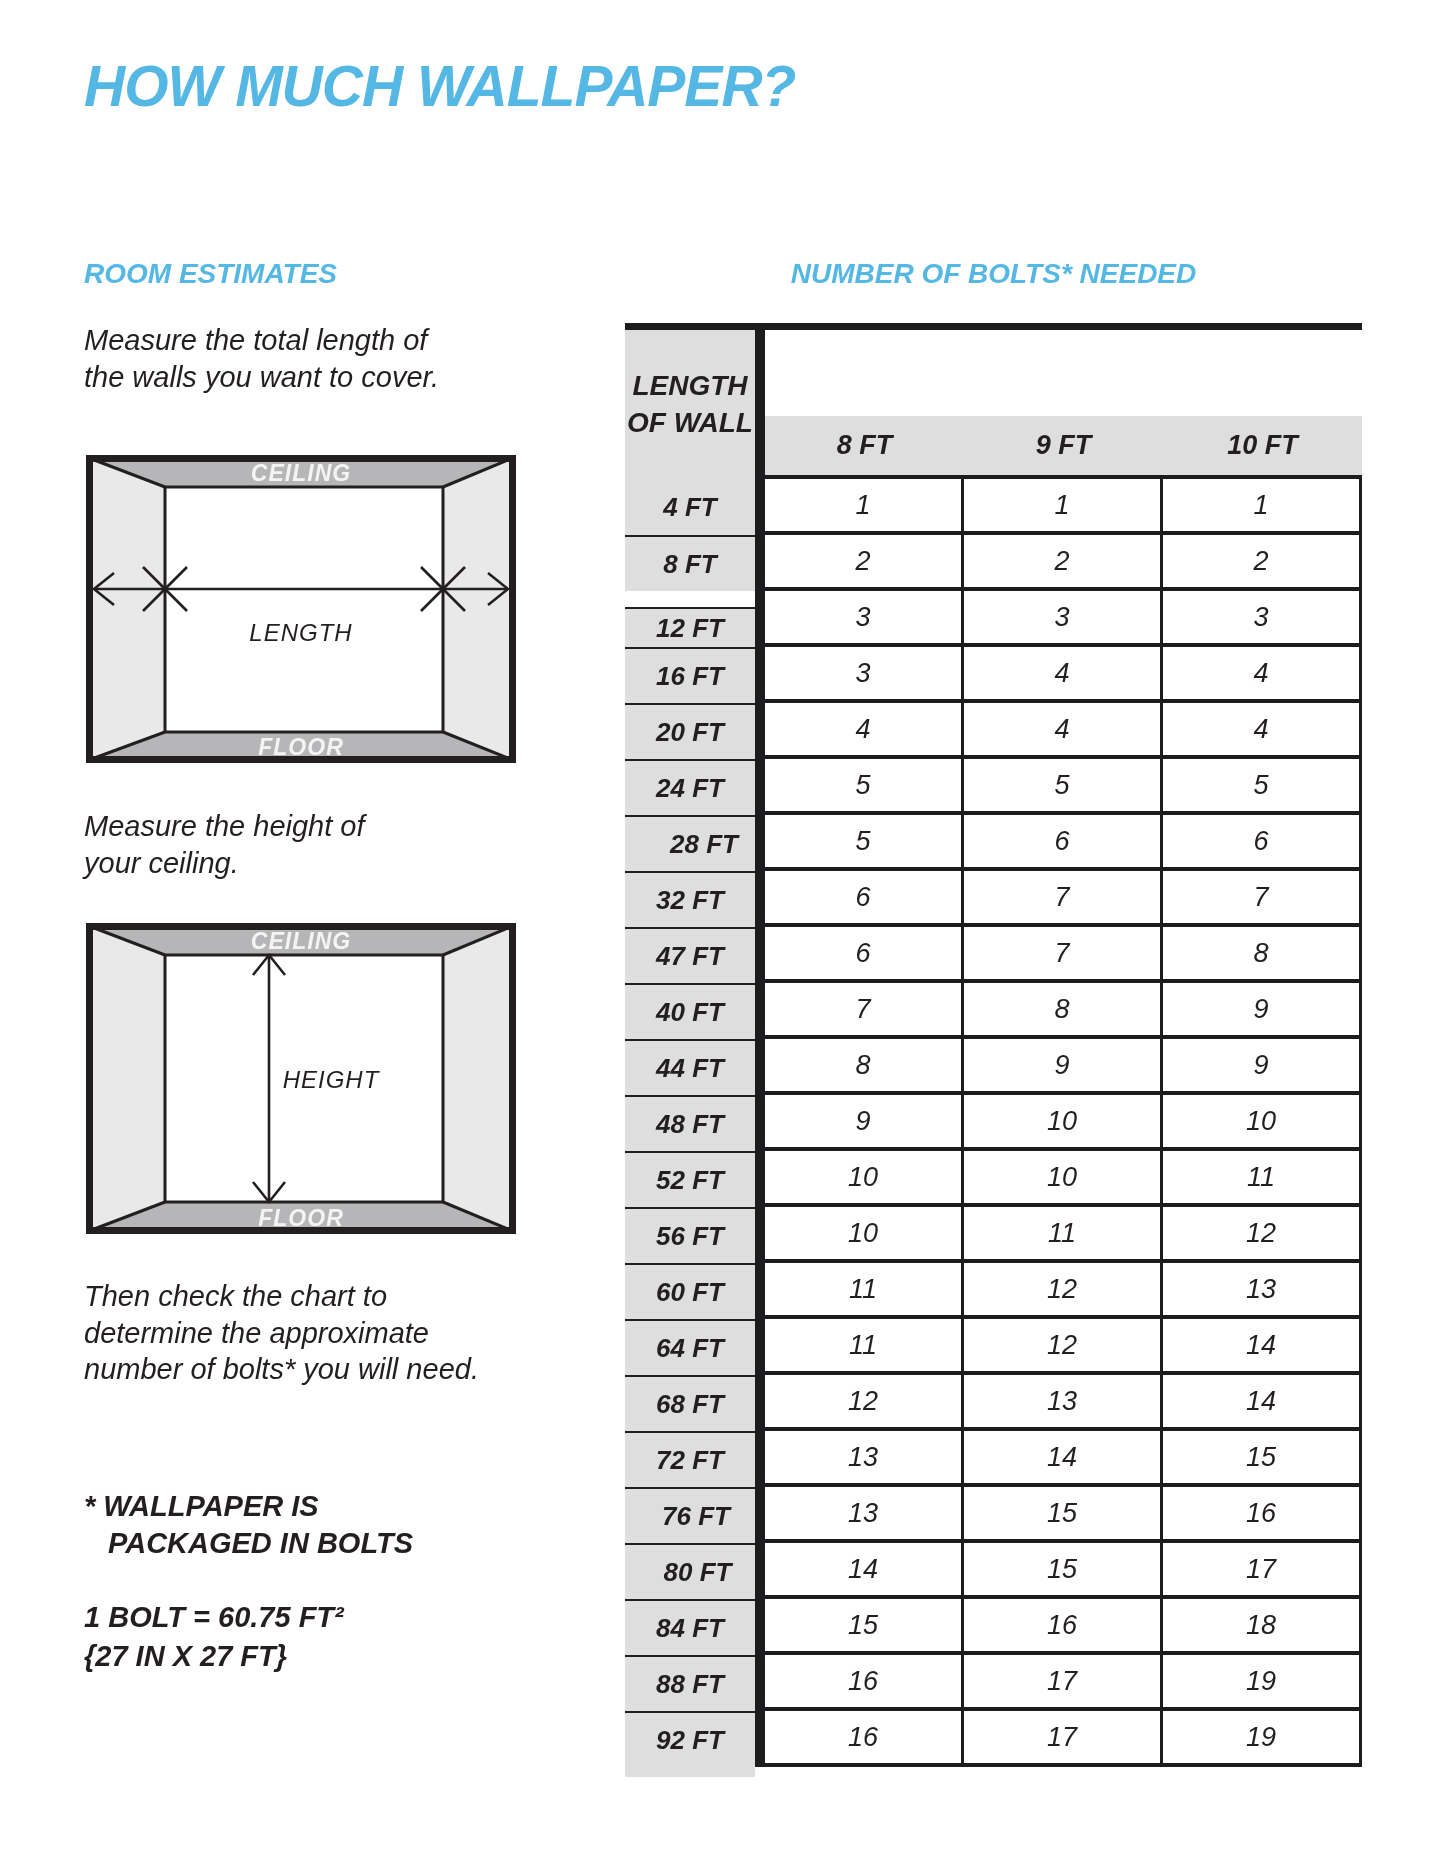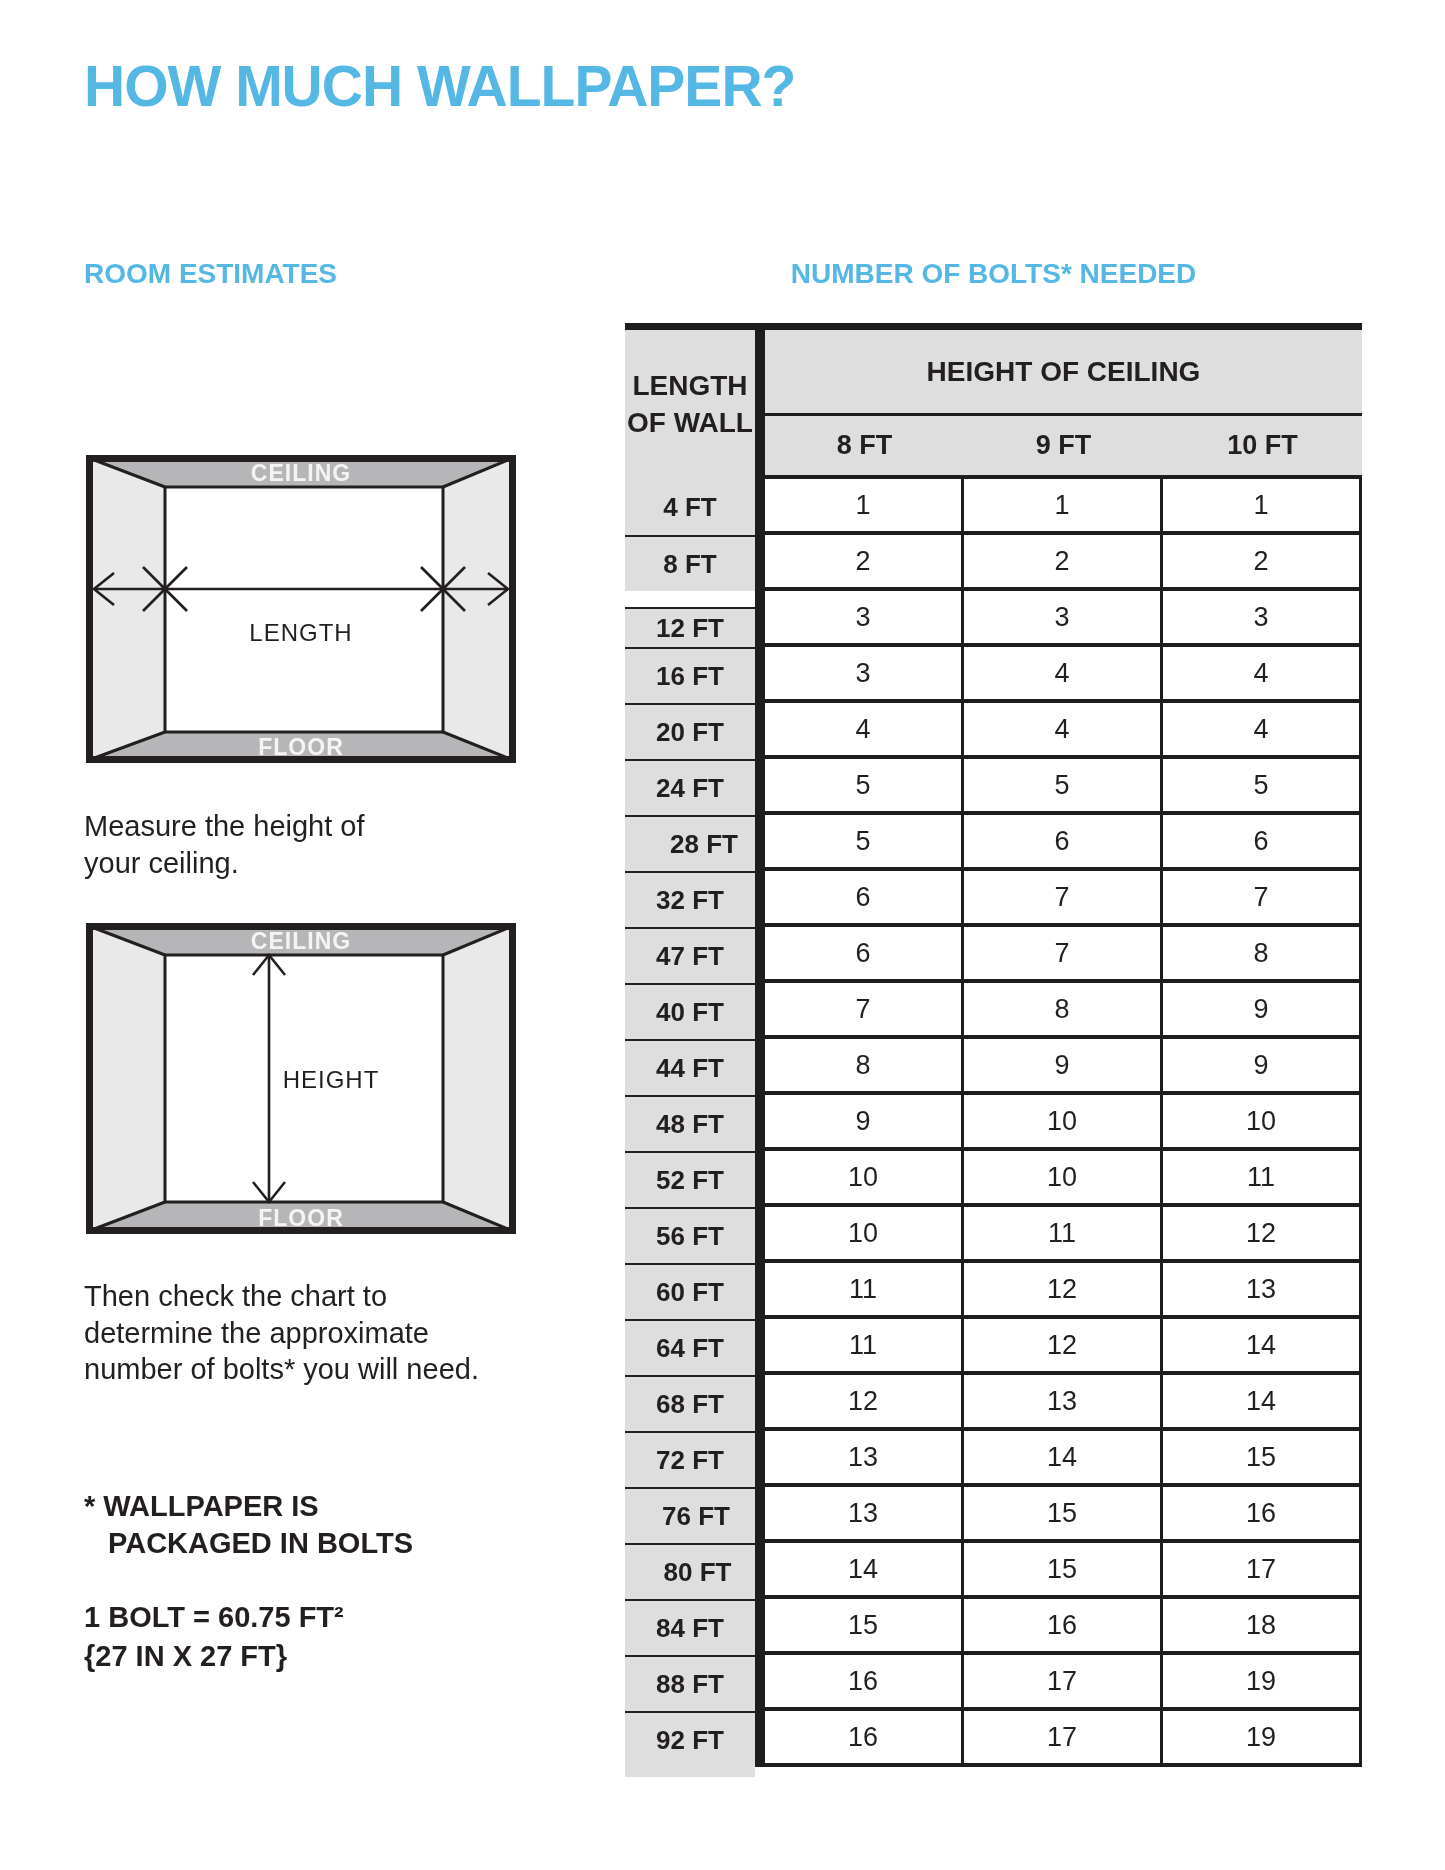--- a/index.html
+++ b/index.html
@@ -1,18 +1,18 @@
 <!DOCTYPE html>
 <html><head>
 <meta charset="utf-8">
 <style>
   * { margin:0; padding:0; box-sizing:border-box; }
   html,body { background:#ffffff; }
   body { font-family:"Liberation Sans","DejaVu Sans",sans-serif; color:#231f20; }
-  .page { position:relative; width:1445px; height:1870px; background:#fff; overflow:hidden; }
+  .page { position:relative; width:1445px; height:1870px; background:#fff; overflow:hidden;font-style:italic; }
 
   .title { position:absolute; left:84px; top:58px; font-size:57px; font-weight:bold;
            letter-spacing:-1px; color:#54b7e4; line-height:1; }
 
   .section-head { font-size:28px; font-weight:bold; color:#54b7e4; letter-spacing:0; }
   .left-head { position:absolute; left:84px; top:258px; }
   .table-head { position:absolute; left:625px; top:258px; width:737px; text-align:center; }
 
   .body-text { position:absolute; left:84px; font-size:29px; line-height:1.26; color:#231f20;
                white-space:pre-line; }
@@ -58,20 +58,22 @@
 </style>
 </head>
 <body>
 
 <div class="page">
 
   <h1 class="title">HOW MUCH WALLPAPER?</h1>
 
   <h2 class="section-head left-head">ROOM ESTIMATES</h2>
 
+  <p class="body-text para1">Measure the total length of
+the walls you want to cover.</p>
 
   <svg class="diagram diagram1" viewBox="0 0 430 308">
     <polygon points="3,3 427,3 357,32 79,32" fill="#b6b6b8"></polygon>
     <polygon points="3,305 79,277 357,277 427,305" fill="#b6b6b8"></polygon>
     <polygon points="3,3 79,32 79,277 3,305" fill="#e9e9ea"></polygon>
     <polygon points="427,3 357,32 357,277 427,305" fill="#e9e9ea"></polygon>
     <rect x="79" y="32" width="278" height="245" fill="#ffffff" stroke="#231f20" stroke-width="3"></rect>
     <line x1="3" y1="3" x2="79" y2="32" stroke="#231f20" stroke-width="3"></line>
     <line x1="427" y1="3" x2="357" y2="32" stroke="#231f20" stroke-width="3"></line>
     <line x1="3" y1="305" x2="79" y2="277" stroke="#231f20" stroke-width="3"></line>
@@ -125,21 +127,20 @@
   <p class="bolt-info">1 BOLT = 60.75 FT²
 {27 IN X 27 FT}</p>
 
   <h2 class="section-head table-head">NUMBER OF BOLTS* NEEDED</h2>
 
   <div class="bolt-table">
     <div class="topbar"></div>
     <div class="vdivider"></div>
     <div class="cell col1-hdr">LENGTH
 OF WALL</div>
-    <div class="cell hoc-hdr">HEIGHT OF CEILING</div>
     <div class="cell sub-hdr sub-8">8 FT</div>
     <div class="cell sub-hdr sub-9">9 FT</div>
     <div class="cell sub-hdr sub-10">10 FT</div>
     <div class="cell row-label" style="grid-row: 4;">4 FT</div>
       <div class="cell data-cell" style="grid-area: 4 / 3;">1</div>
       <div class="cell data-cell" style="grid-area: 4 / 4;">1</div>
       <div class="cell data-cell" style="grid-area: 4 / 5;">1</div>
       <div class="cell row-label rl-sep" style="grid-row: 5;">8 FT</div>
       <div class="cell data-cell" style="grid-area: 5 / 3;">2</div>
       <div class="cell data-cell" style="grid-area: 5 / 4;">2</div>

